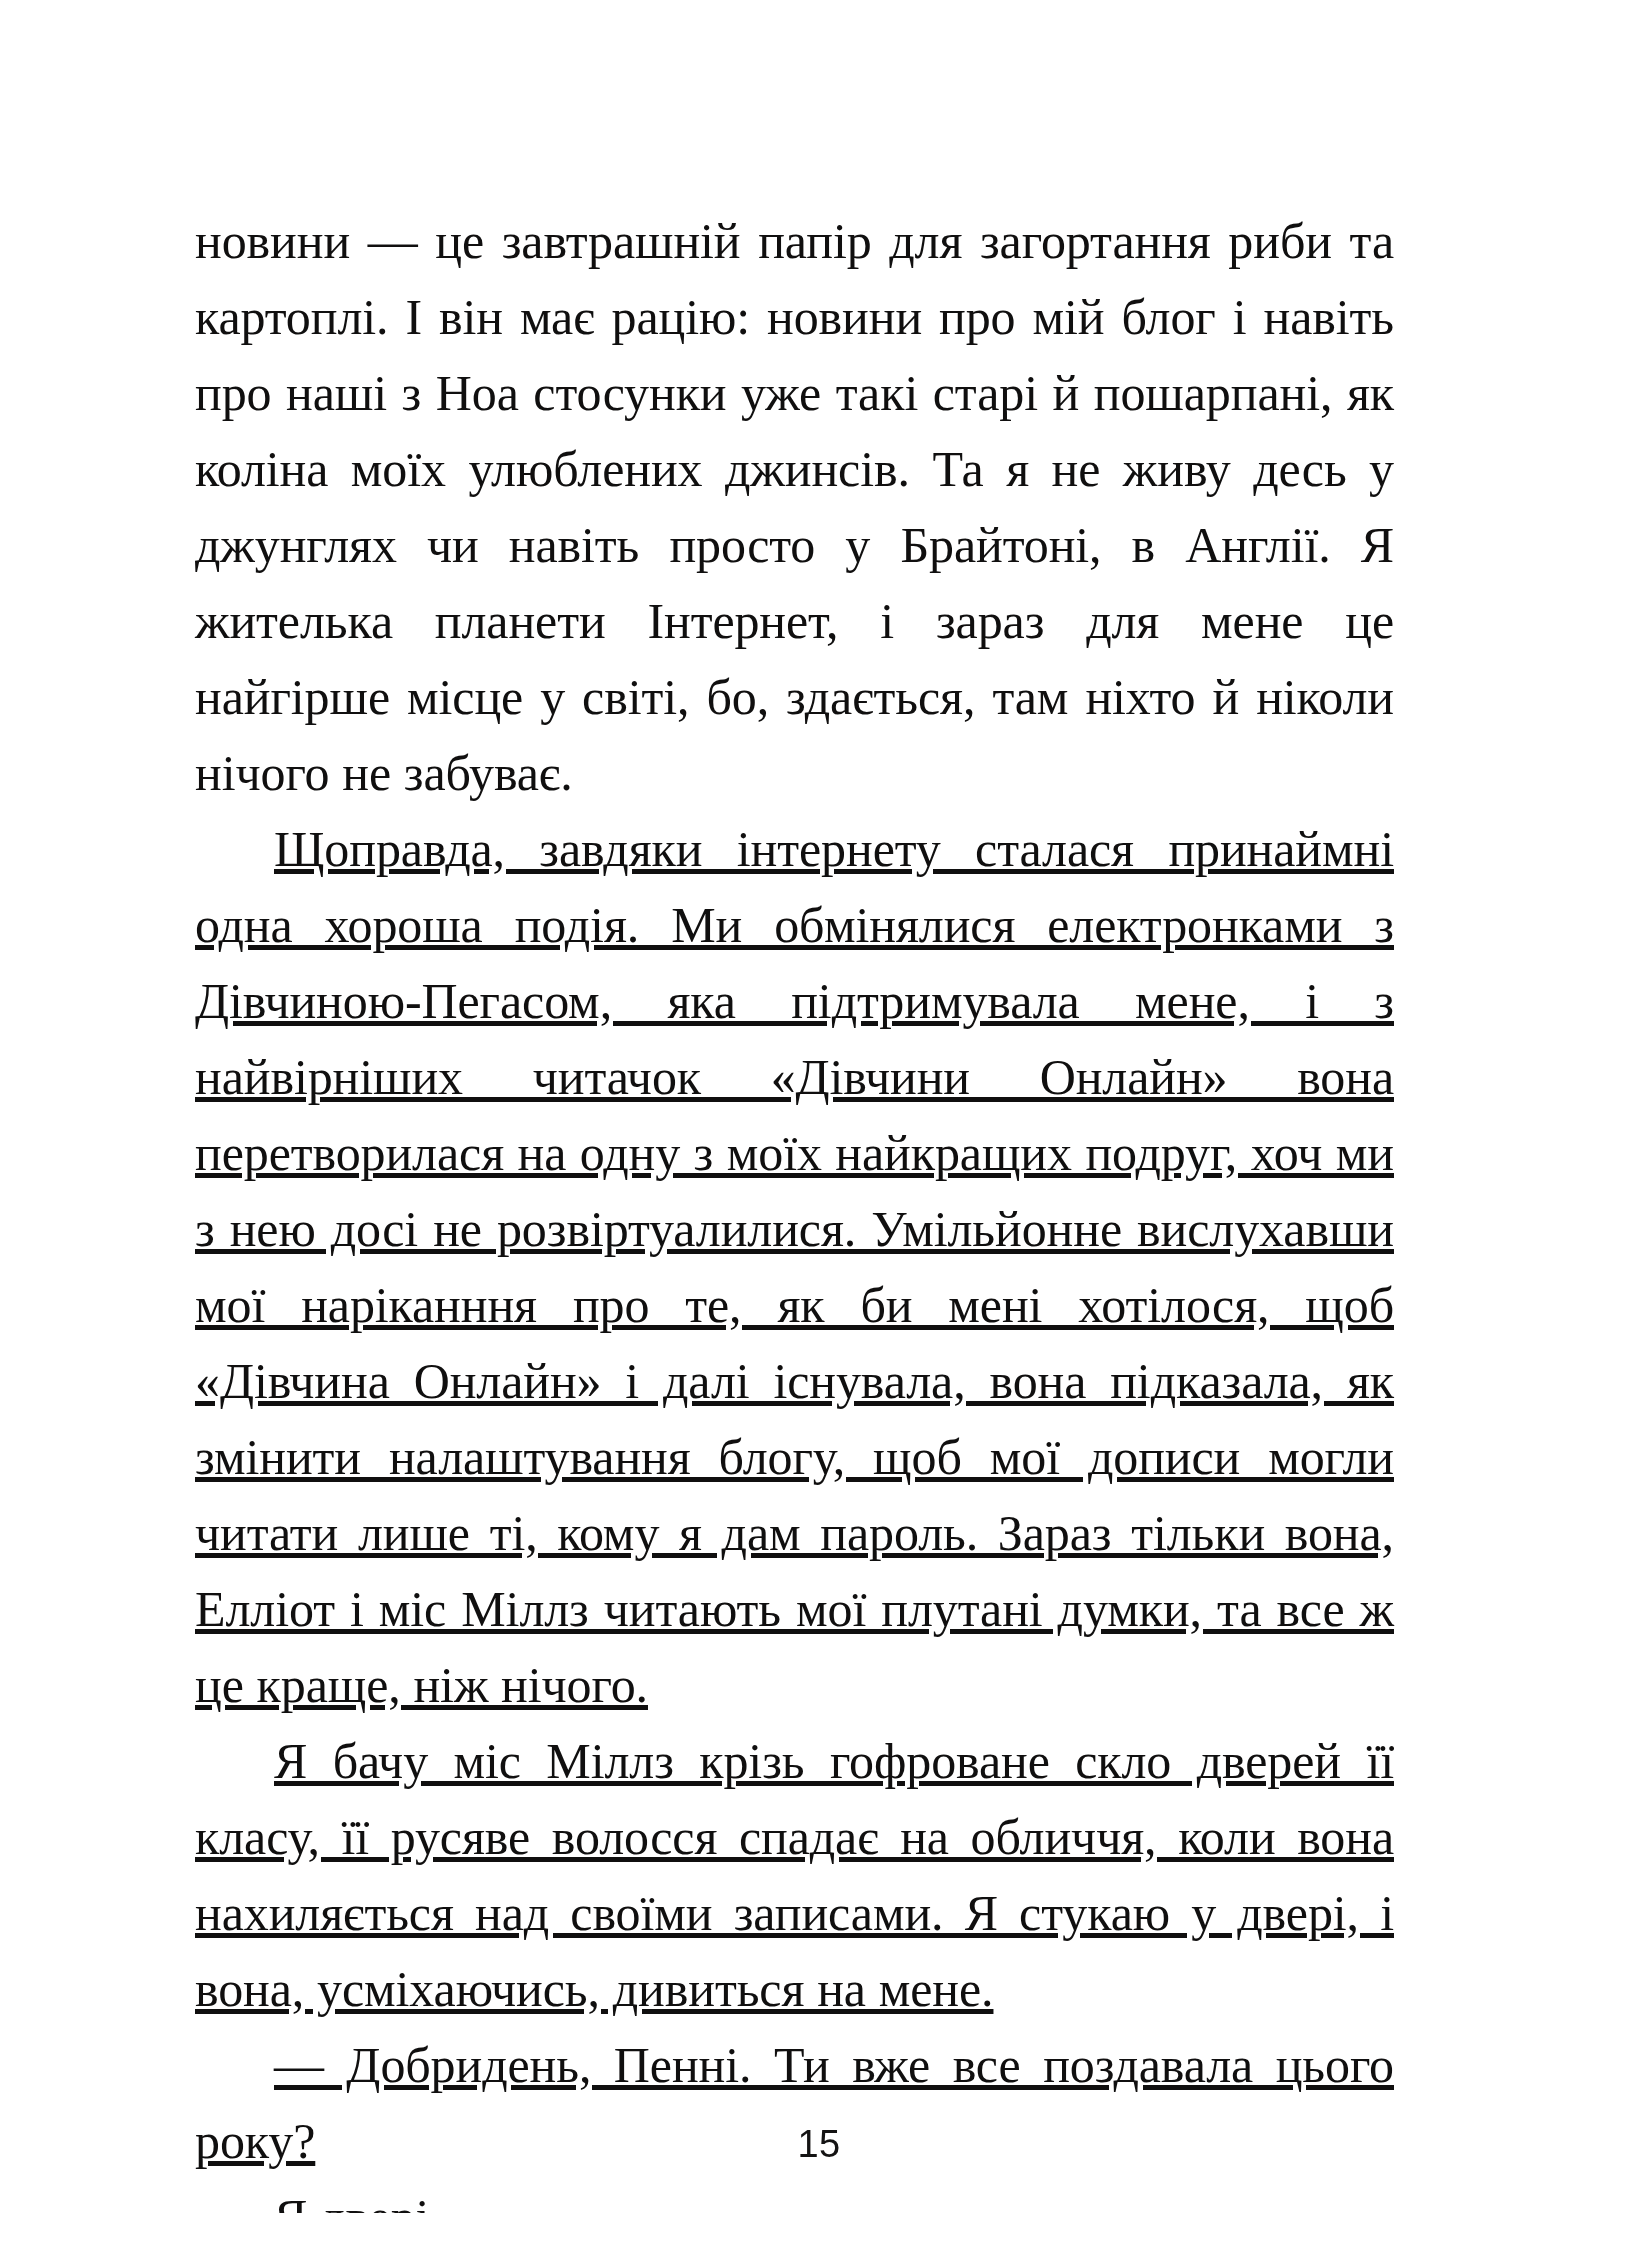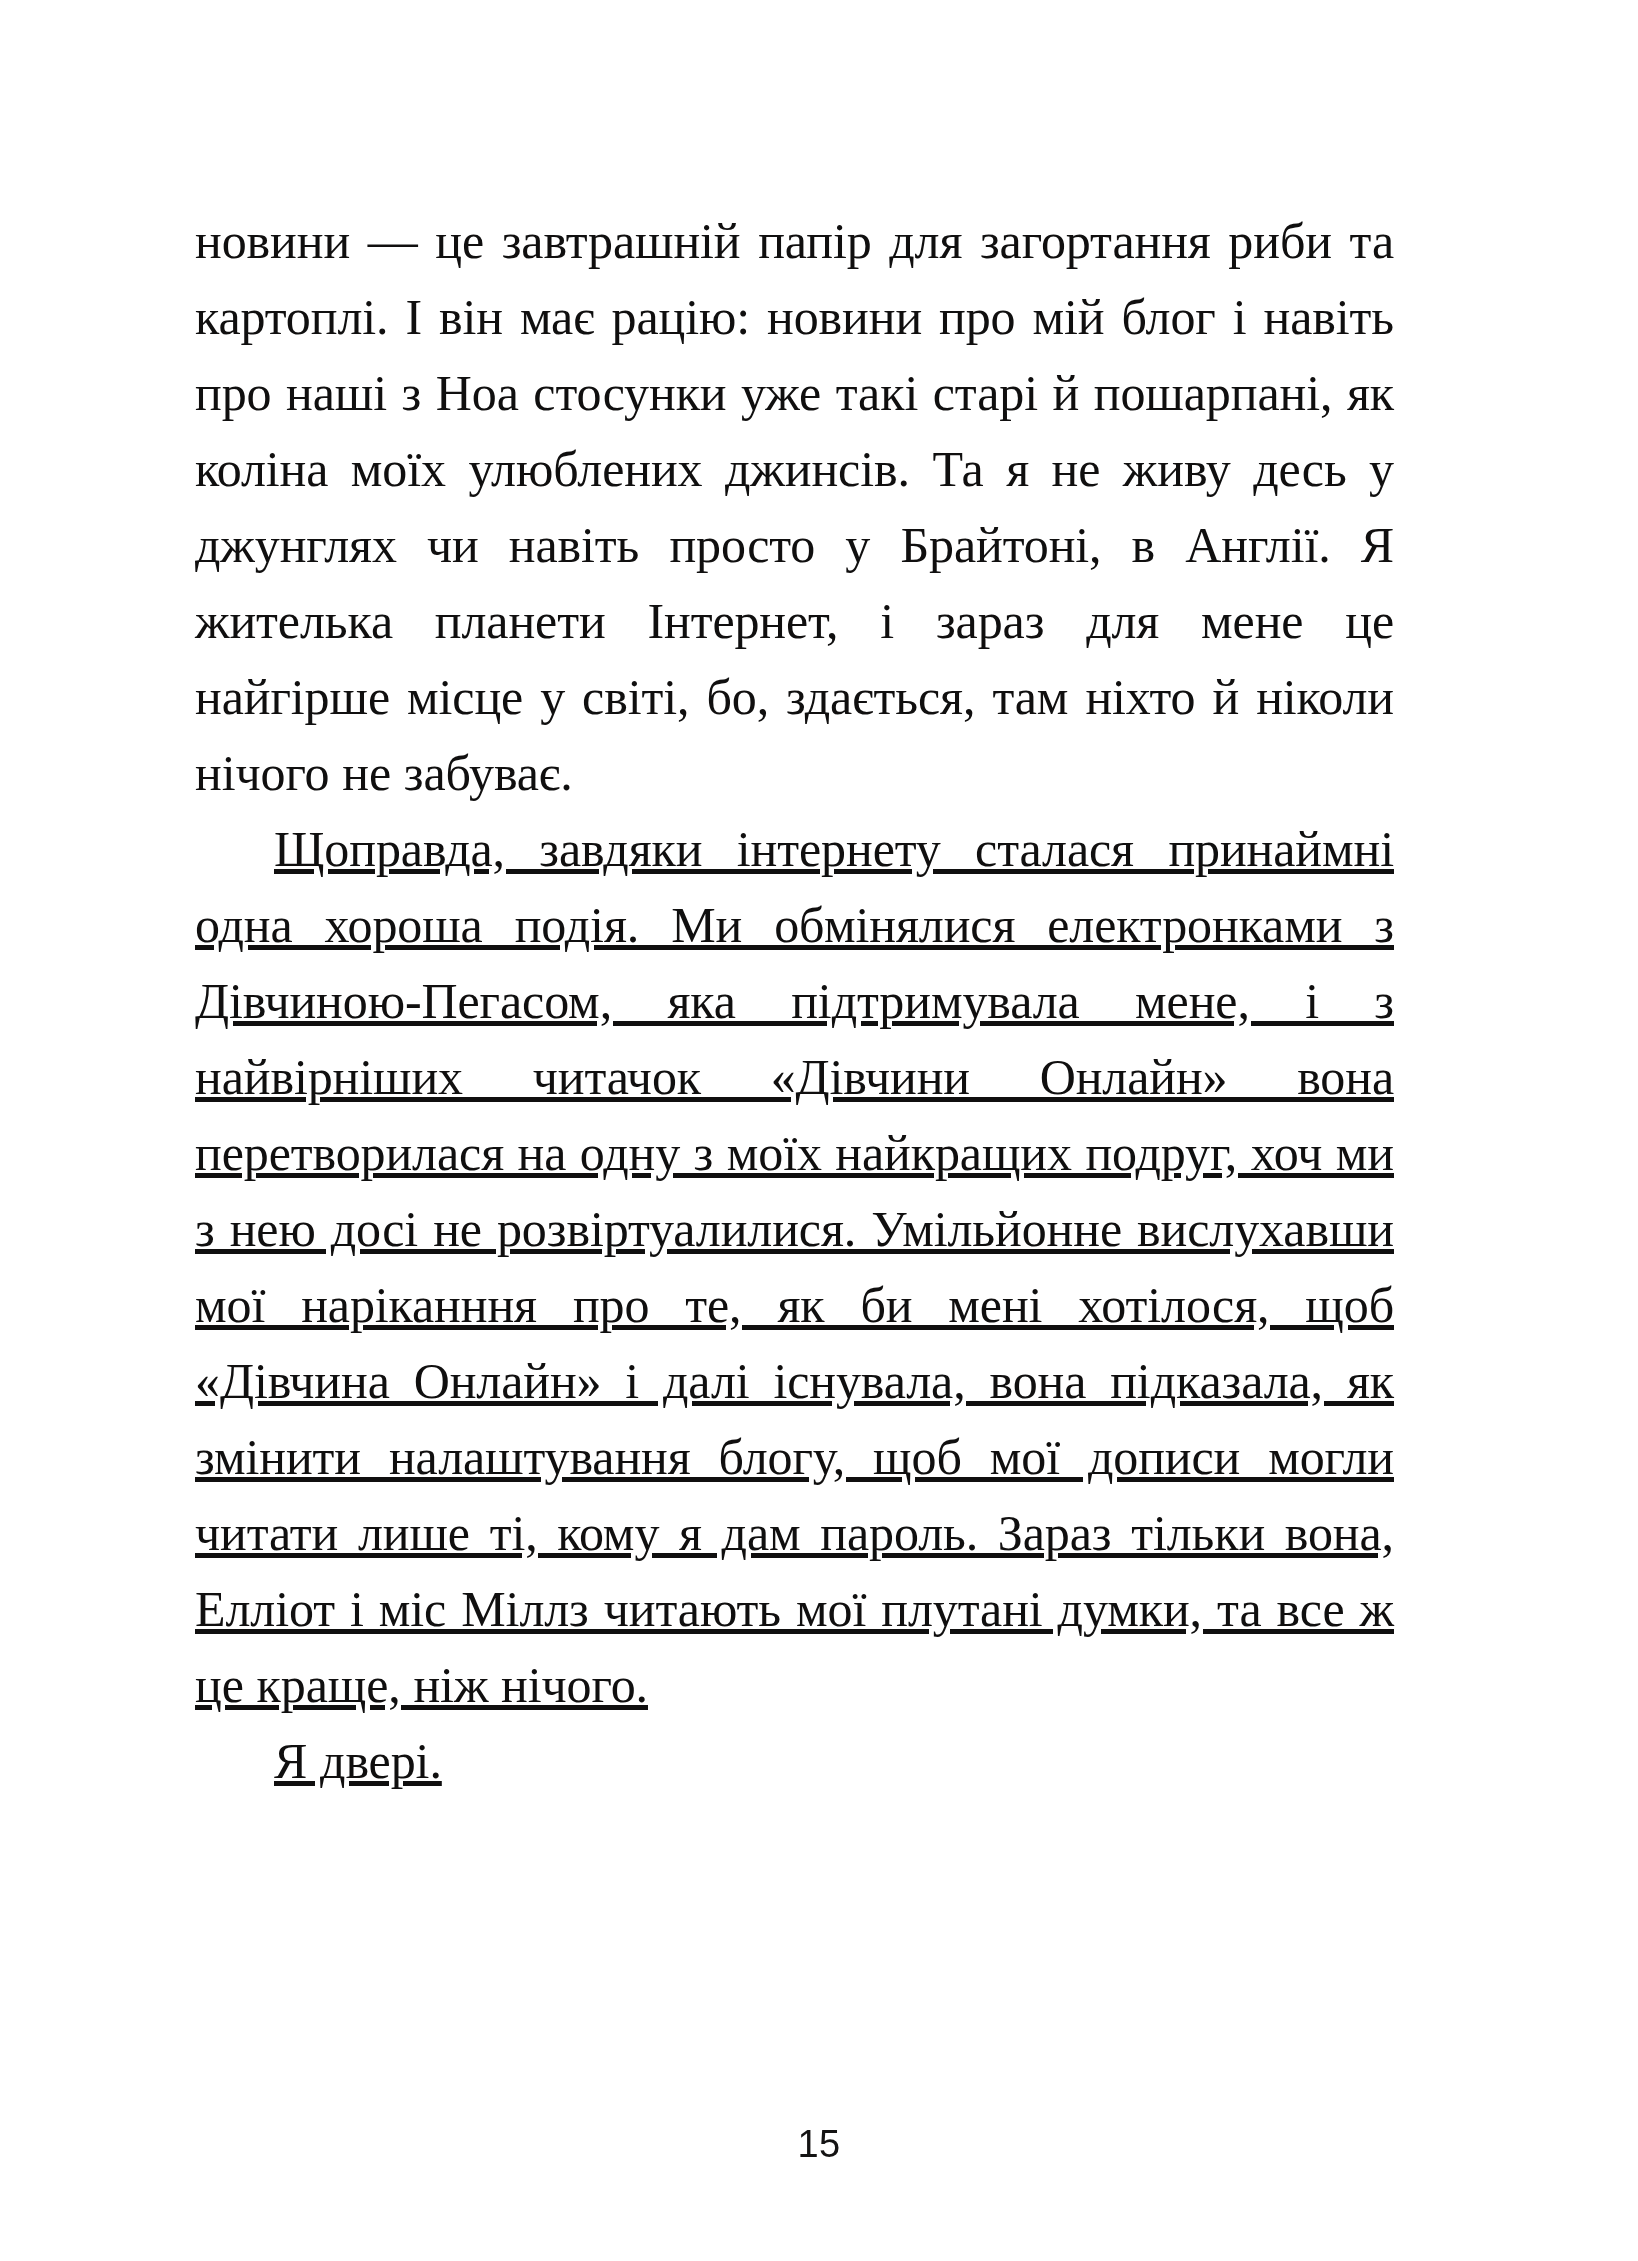--- a/index.html
+++ b/index.html
@@ -66,21 +66,23 @@
 <body>
 
 <div class="page">
 
   <div class="text-column">
 
     <p class="body-paragraph continued">новини — це завтрашній папір для загортання риби та картоплі. І він має рацію: новини про мій блог і навіть про наші з Ноа стосунки уже такі старі й пошарпані, як коліна моїх улюблених джинсів. Та я не живу десь у джунглях чи навіть просто у Брайтоні, в Англії. Я жителька планети Інтернет, і зараз для мене це найгірше місце у світі, бо, здається, там ніхто й ніколи нічого не забуває.</p>
 
     <p class="body-paragraph indented">Щоправда, завдяки інтернету сталася принаймні одна хороша подія. Ми обмінялися електронками з Дівчиною-Пегасом, яка підтримувала мене, і з найвірніших читачок «Дівчини Онлайн» вона перетворилася на одну з моїх найкращих подруг, хоч ми з нею досі не розвіртуалилися. Умільйонне вислухавши мої наріканння про те, як би мені хотілося, щоб «Дівчина Онлайн» і далі існувала, вона підказала, як змінити налаштування блогу, щоб мої дописи могли читати лише ті, кому я дам пароль. Зараз тільки вона, Елліот і міс Міллз читають мої плутані думки, та все ж це краще, ніж нічого.</p>
 
+    <p class="body-paragraph indented">Я бачу міс Міллз крізь гофроване скло дверей її класу, її русяве волосся спадає на обличчя, коли вона нахиляється над своїми записами. Я стукаю у двері, і вона, усміхаючись, дивиться на мене.</p>
 
+    <p class="body-paragraph indented">— Добридень, Пенні. Ти вже все поздавала цього року?</p>
 
     <p class="body-paragraph indented">Я двері.</p>
 
   </div>
 
   <div class="page-number">15</div>
 
 </div>
 
 

